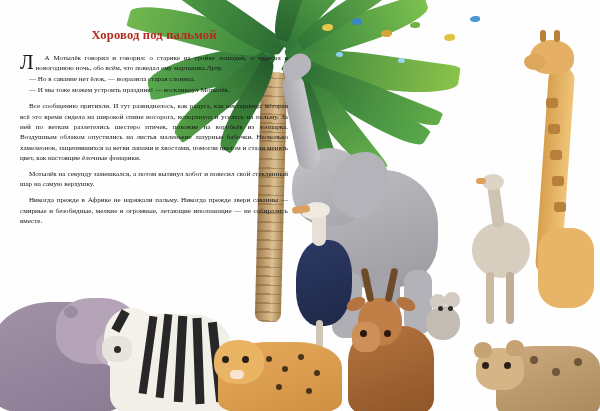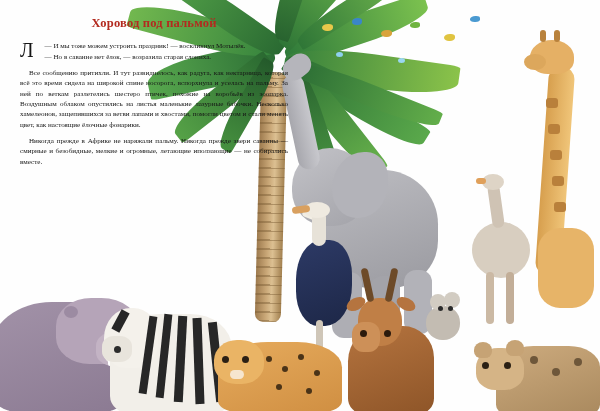--- a/index.html
+++ b/index.html
@@ -18,21 +18,21 @@
     width: 600px;
     height: 411px;
     background: #fefefe;
     overflow: hidden;
   }
 
   
   #text-col {
     position: absolute;
     left: 20px;
-    top: 16px;
+    top: 28px;
     width: 268px;
   }
   #title {
     color: #b32a1f;
     font-size: 12.5px;
     font-weight: bold;
     text-align: center;
     letter-spacing: 0.2px;
     margin-bottom: 10px;
     font-family: "Liberation Serif", serif;
@@ -242,19 +242,21 @@
       <div style="position:absolute;left:82px;top:38px;width:8px;height:8px;background:#6e573a;border-radius:50%;"></div>
       <div style="position:absolute;left:104px;top:28px;width:8px;height:8px;background:#6e573a;border-radius:50%;"></div>
     </div>
 
   </div>
 
   <div id="text-col">
     <div id="title">Хоровод под пальмой</div>
 
     <p class="para first"><span class="dropcap">Л</span></p>
+    <p class="para"><span>А Мотылёк говорил и говорил: о старике на тройке лошадей, о чудесах в новогоднюю ночь, обо всём, что поведал ему мартышка Лулу.</span></p>
+    <p class="para"><span>— Но в саванне нет ёлок, — возразила старая слониха.</span></p>
     <p class="para"><span>— И мы тоже можем устроить праздник! — воскликнул Мотылёк.</span></p>
-    <p class="para"><span>— Но в саванне нет ёлок, — возразила старая слониха.</span></p>
     <p class="para gap"><span>Все сообщению притихли. И тут развиднелось, как радуга, как нектарница, которая всё это время сидела на широкой спине носорога, вспорхнула и уселась на пальму. За ней по веткам разлетелись шестеро птичек, похожие на воробьёв из зоопарка. Воздушным облаком опустились на листья маленькие лазурные бабочки. Несколько хамелеонов, защепившихся за ветви лапами и хвостами, помогли цветом и стали менять цвет, как настоящие ёлочные фонарики.</span></p>
+    <p class="para gap"><span>Мотылёк на секунду замешкался, а потом вытянул хобот и повесил свой стеклянный шар на самую верхушку.</span></p>
     <p class="para gap"><span>Никогда прежде в Африке не наряжали пальму. Никогда прежде звери саванны — смирные и безобидные, мелкие и огромные, летающие иползающие — не собирались вместе.</span></p>
   </div>
 
 </div>
 
 </body></html>

